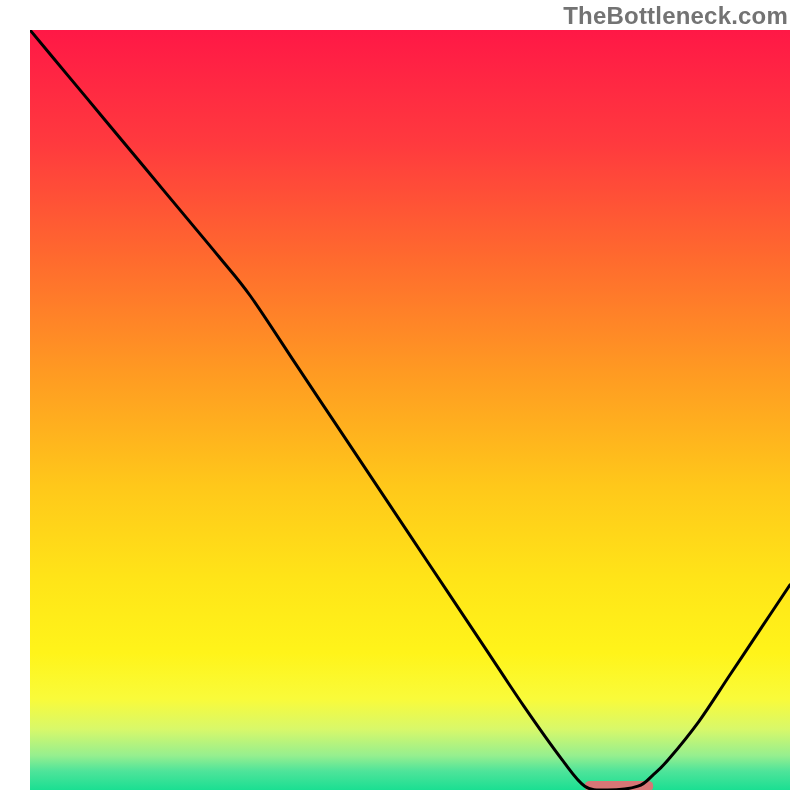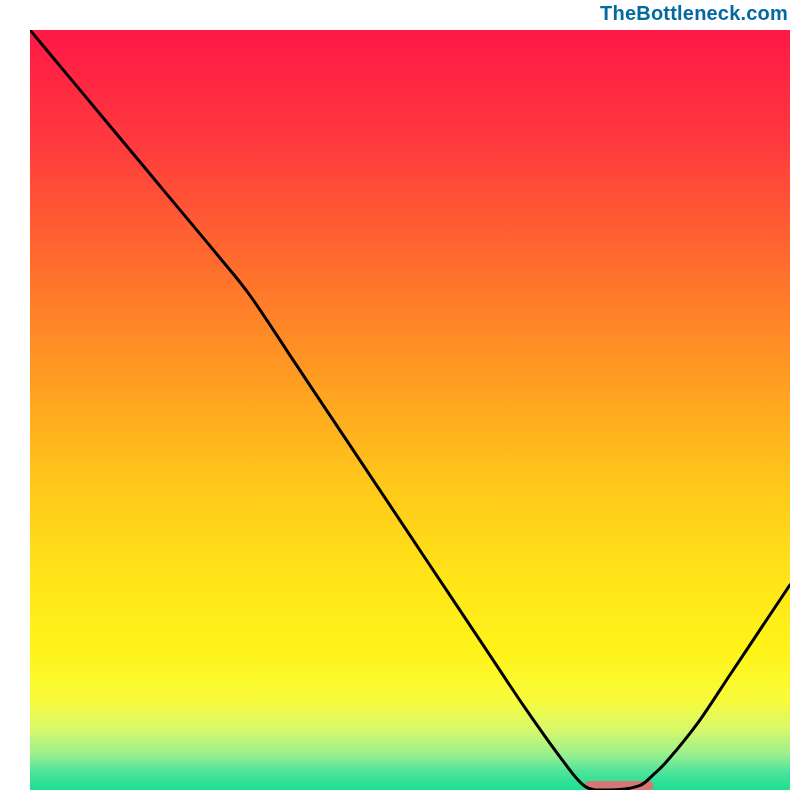--- a/index.html
+++ b/index.html
@@ -13,22 +13,22 @@
   }
   .container {
     position: relative;
     width: 800px;
     height: 800px;
   }
   .watermark {
     position: absolute;
     top: 2px;
     right: 12px;
-    color: #0369a1;
-    font-size: 20px;
+    color: #737373;
+    font-size: 24px;
     font-weight: 600;
     letter-spacing: 0.2px;
     z-index: 10;
   }
   .plot-area {
     position: absolute;
     left: 30px;
     top: 30px;
     width: 760px;
     height: 760px;

